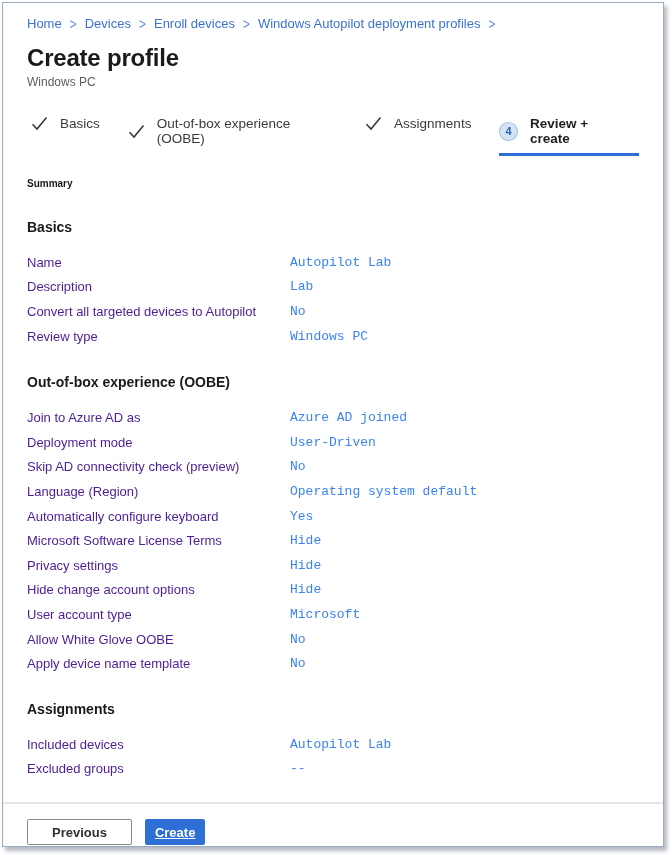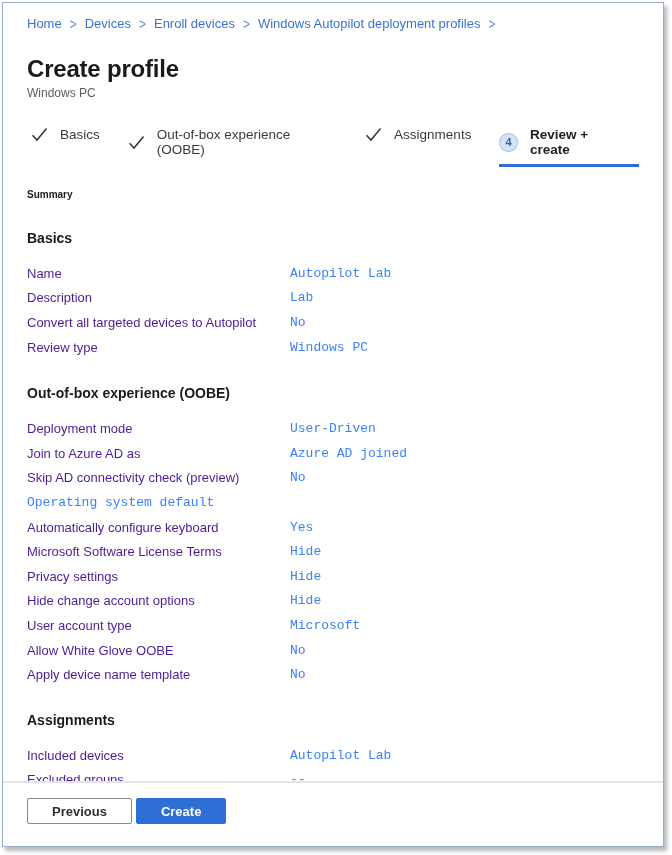--- a/index.html
+++ b/index.html
@@ -35,21 +35,21 @@
   .crumb-sep {
     color: #5b84cf;
     margin: 0 8px;
     font-size: 12px;
     transform: scaleY(1.25);
     display: inline-block;
   }
 
   
   .page-title {
-    margin-top: 23px;
+    margin-top: 12px;
     font-size: 24px;
     line-height: 30px;
     font-weight: 700;
     color: #1b1a19;
     letter-spacing: -0.2px;
   }
   .page-subtitle {
     margin-top: 2px;
     font-size: 12px;
     line-height: 14px;
@@ -118,21 +118,21 @@
     height: 24.6px;
     font-size: 13px;
   }
   .row-label { width: 263px; color: #4c1d95; flex: none; }
   .row-value { color: #3b82f6; font-family: Liberation Mono, monospace; }
 
   
   .footer {
     position: absolute;
     left: 0; right: 0; bottom: 0;
-    height: 65px;
+    height: 44px;
     border-top: 2px solid #e5e5e5;
     background: #ffffff;
     padding: 15px 24px 0;
     box-sizing: border-box;
     display: flex;
     align-items: flex-start;
   }
   .btn {
     font-family: "Liberation Sans", sans-serif;
     font-size: 13px;
@@ -148,22 +148,23 @@
   .btn-secondary {
     background: #ffffff;
     border: 1px solid #8a8886;
     color: #323130;
     padding: 0 24px;
   }
   .btn-primary {
     background: #2e6fd5;
     border: 1px solid #2e6fd5;
     color: #ffffff;
-    padding: 0 24px;
-    margin-left: 4px;
+    padding: 0 9px;
+    margin-left: 13px;
+    text-decoration: underline;
   }
 </style>
 </head>
 <body>
 
 <div class="frame">
   <div class="content">
 
     <nav class="breadcrumb">
       <span class="crumb">Home</span>
@@ -231,32 +232,33 @@
           <span class="row-label">Review type</span>
           <span class="row-value">Windows PC</span>
         </div>
       </div>
     </section>
 
     <section class="section oobe">
       <h2 class="section-title">Out-of-box experience (OOBE)</h2>
       <div class="rows">
         <div class="row">
+          <span class="row-label">Join to Azure AD as</span>
+          <span class="row-value">Azure AD joined</span>
+        </div>
+        <div class="row">
           <span class="row-label">Deployment mode</span>
           <span class="row-value">User-Driven</span>
         </div>
         <div class="row">
-          <span class="row-label">Join to Azure AD as</span>
-          <span class="row-value">Azure AD joined</span>
-        </div>
-        <div class="row">
           <span class="row-label">Skip AD connectivity check (preview)</span>
           <span class="row-value">No</span>
         </div>
         <div class="row">
+          <span class="row-label">Language (Region)</span>
           <span class="row-value">Operating system default</span>
         </div>
         <div class="row">
           <span class="row-label">Automatically configure keyboard</span>
           <span class="row-value">Yes</span>
         </div>
         <div class="row">
           <span class="row-label">Microsoft Software License Terms</span>
           <span class="row-value">Hide</span>
         </div>

